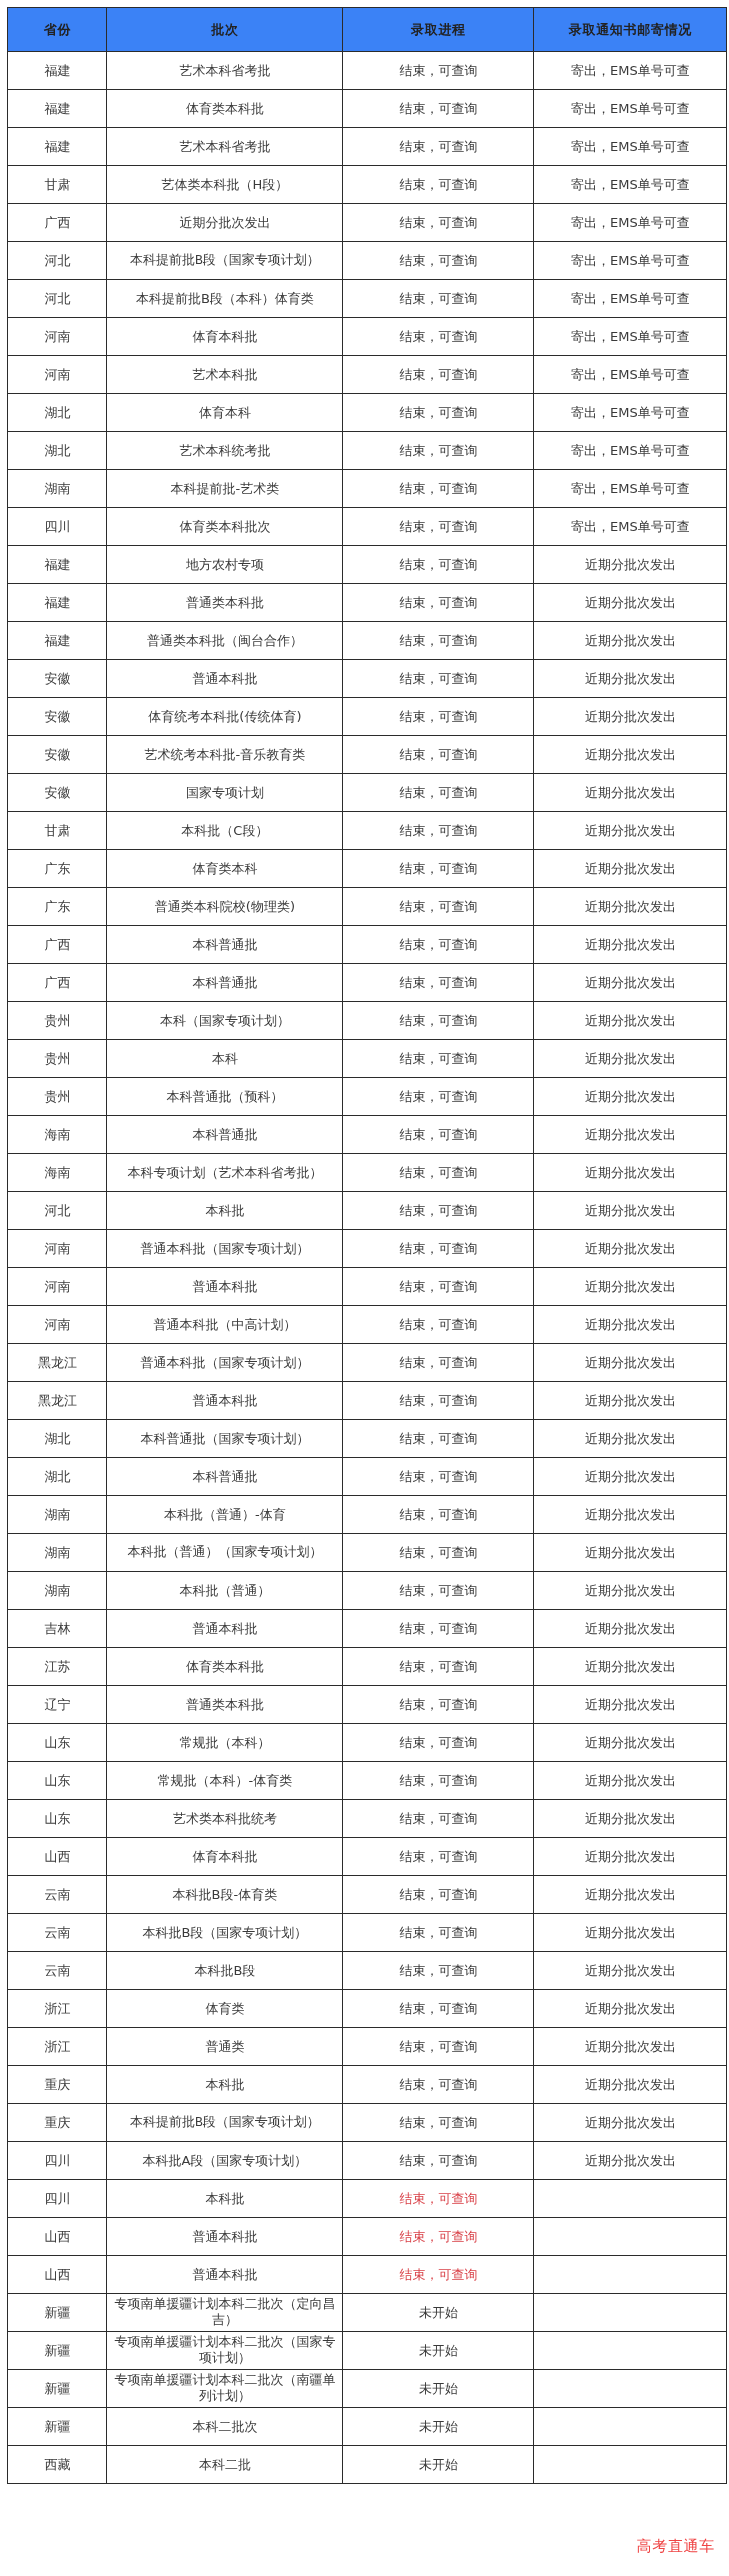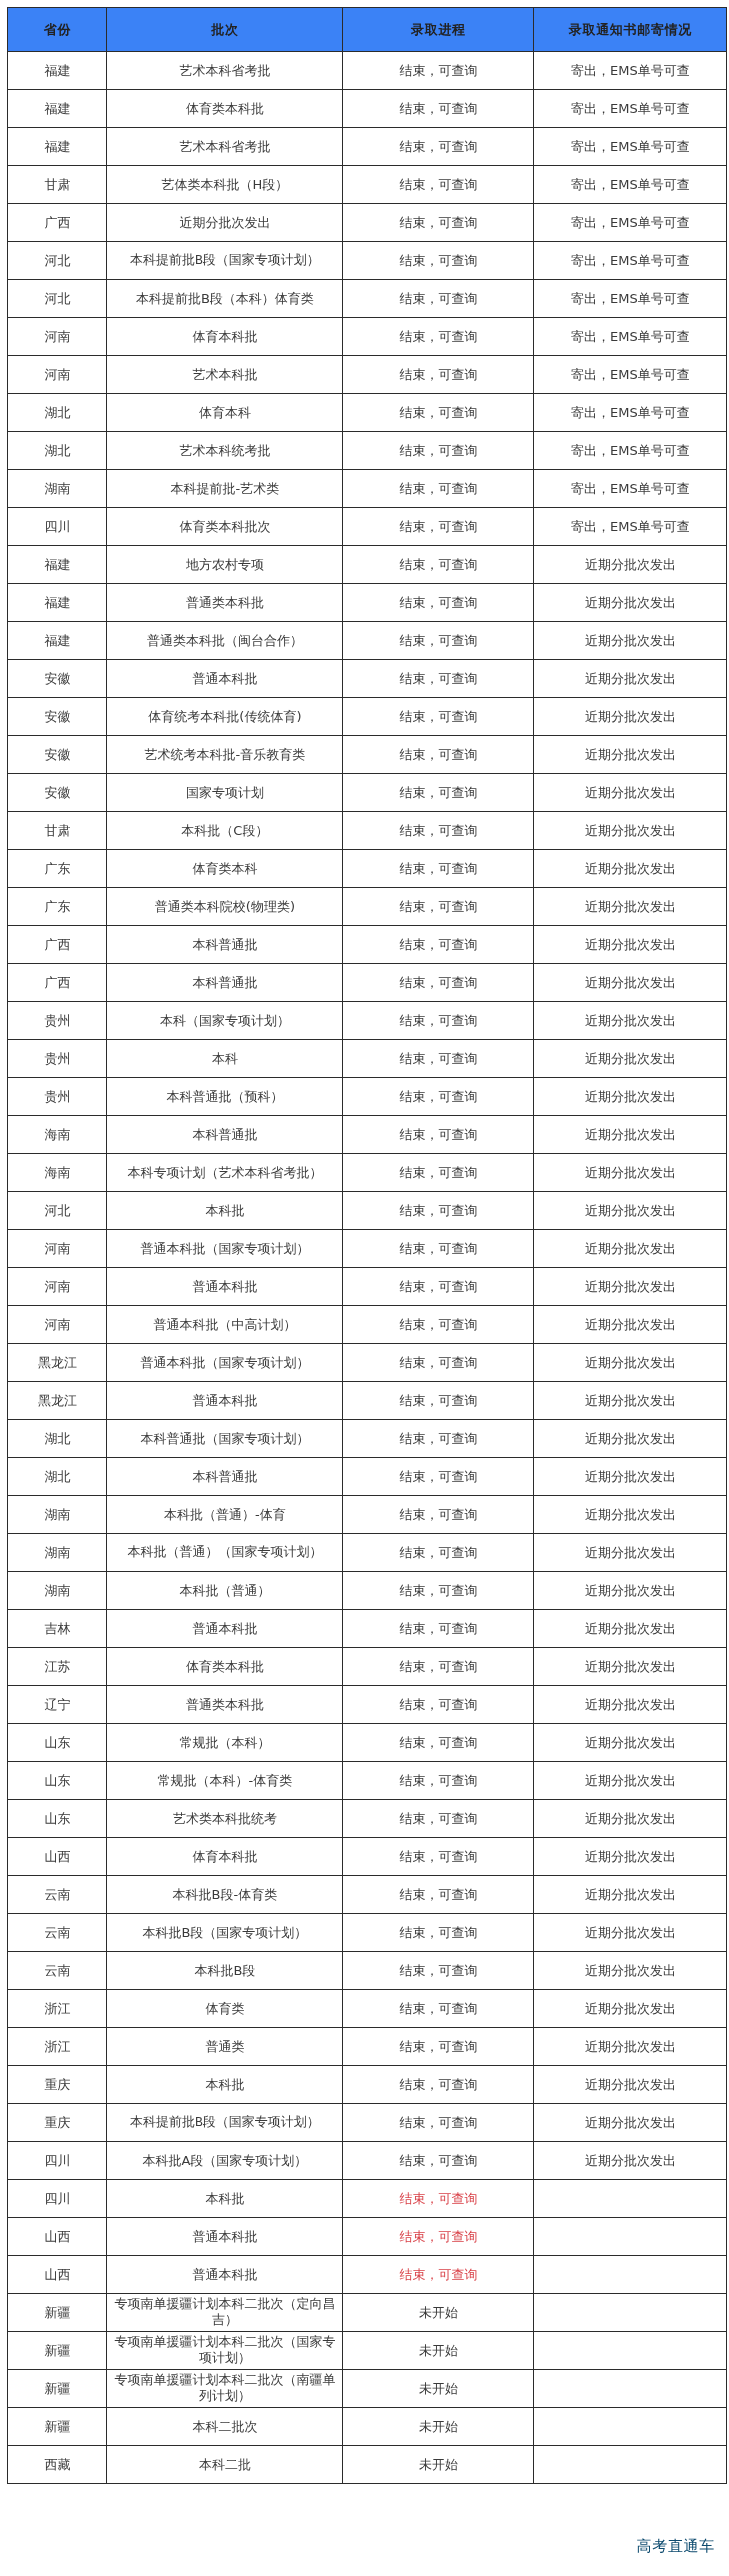--- a/index.html
+++ b/index.html
@@ -8,21 +8,21 @@
   table.admit { position: absolute; left: 7.4px; top: 7.4px; width: 718px;
                 border-collapse: collapse; table-layout: fixed; }
   table.admit th, table.admit td { border: 1.4px solid #2b2b2b; text-align: center;
                 vertical-align: middle; padding: 0 2.7px; box-sizing: border-box; }
   table.admit th { height: 44px; background: #3b82f6; color: #222; font-weight: bold;
                 font-size: 13px; letter-spacing: 0.7px; }
   table.admit td { height: 38px; font-size: 13px; line-height: 16px; }
   col.c1 { width: 99px; } col.c2 { width: 236px; } col.c3 { width: 191px; } col.c4 { width: 193px; }
   td.red { color: #d9434a; }
   td.wrap { font-size: 13px; line-height: 16px; font-family: Liberation Mono, monospace; }
-  .watermark { position: absolute; right: 15px; bottom: 20px; color: #0c4a6e;
+  .watermark { position: absolute; right: 15px; bottom: 20px; color: #ef4444;
                font-size: 15px; letter-spacing: 0.7px; font-family: Liberation Serif, serif; }
 </style>
 </head>
 <body>
 
 <table class="admit">
   <colgroup>
       <col class="c1">
       <col class="c2">
       <col class="c3">

